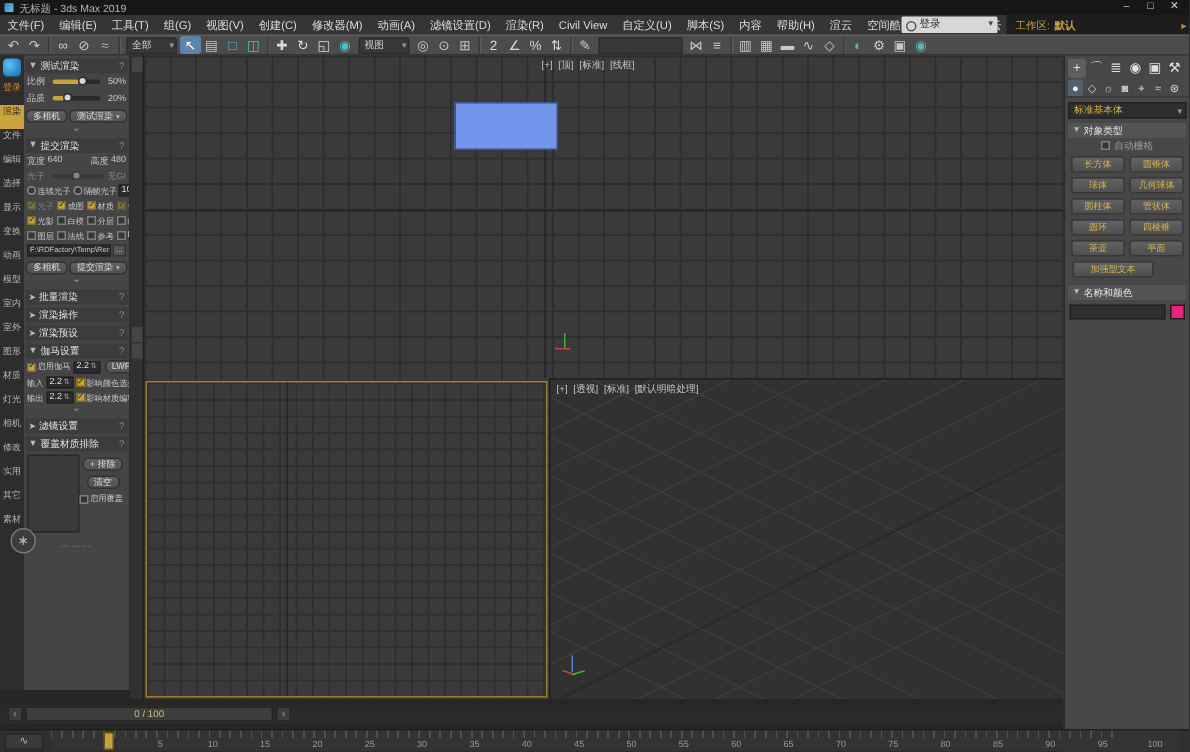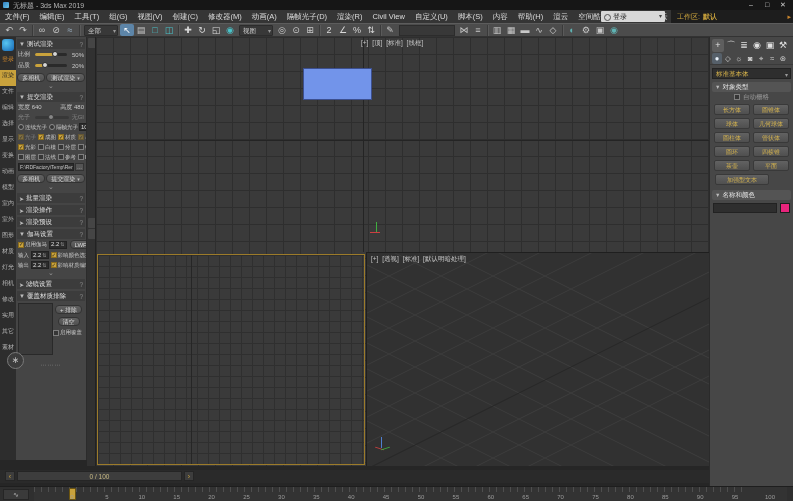--- a/index.html
+++ b/index.html
@@ -153,21 +153,21 @@
   <div class="menubar">
     <span style="display:flex">
         <span class="menu-item">文件(F)</span>
         <span class="menu-item">编辑(E)</span>
         <span class="menu-item">工具(T)</span>
         <span class="menu-item">组(G)</span>
         <span class="menu-item">视图(V)</span>
         <span class="menu-item">创建(C)</span>
         <span class="menu-item">修改器(M)</span>
         <span class="menu-item">动画(A)</span>
-        <span class="menu-item">隔帧光子(D)</span>
+        <span class="menu-item">滤镜设置(D)</span>
         <span class="menu-item">渲染(R)</span>
         <span class="menu-item">Civil View</span>
         <span class="menu-item">自定义(U)</span>
         <span class="menu-item">脚本(S)</span>
         <span class="menu-item">内容</span>
         <span class="menu-item">帮助(H)</span>
         <span class="menu-item">渲云</span>
         <span class="menu-item">空间酷</span>
         <span class="menu-item">Corona</span>
         <span class="menu-item">创意云</span>

